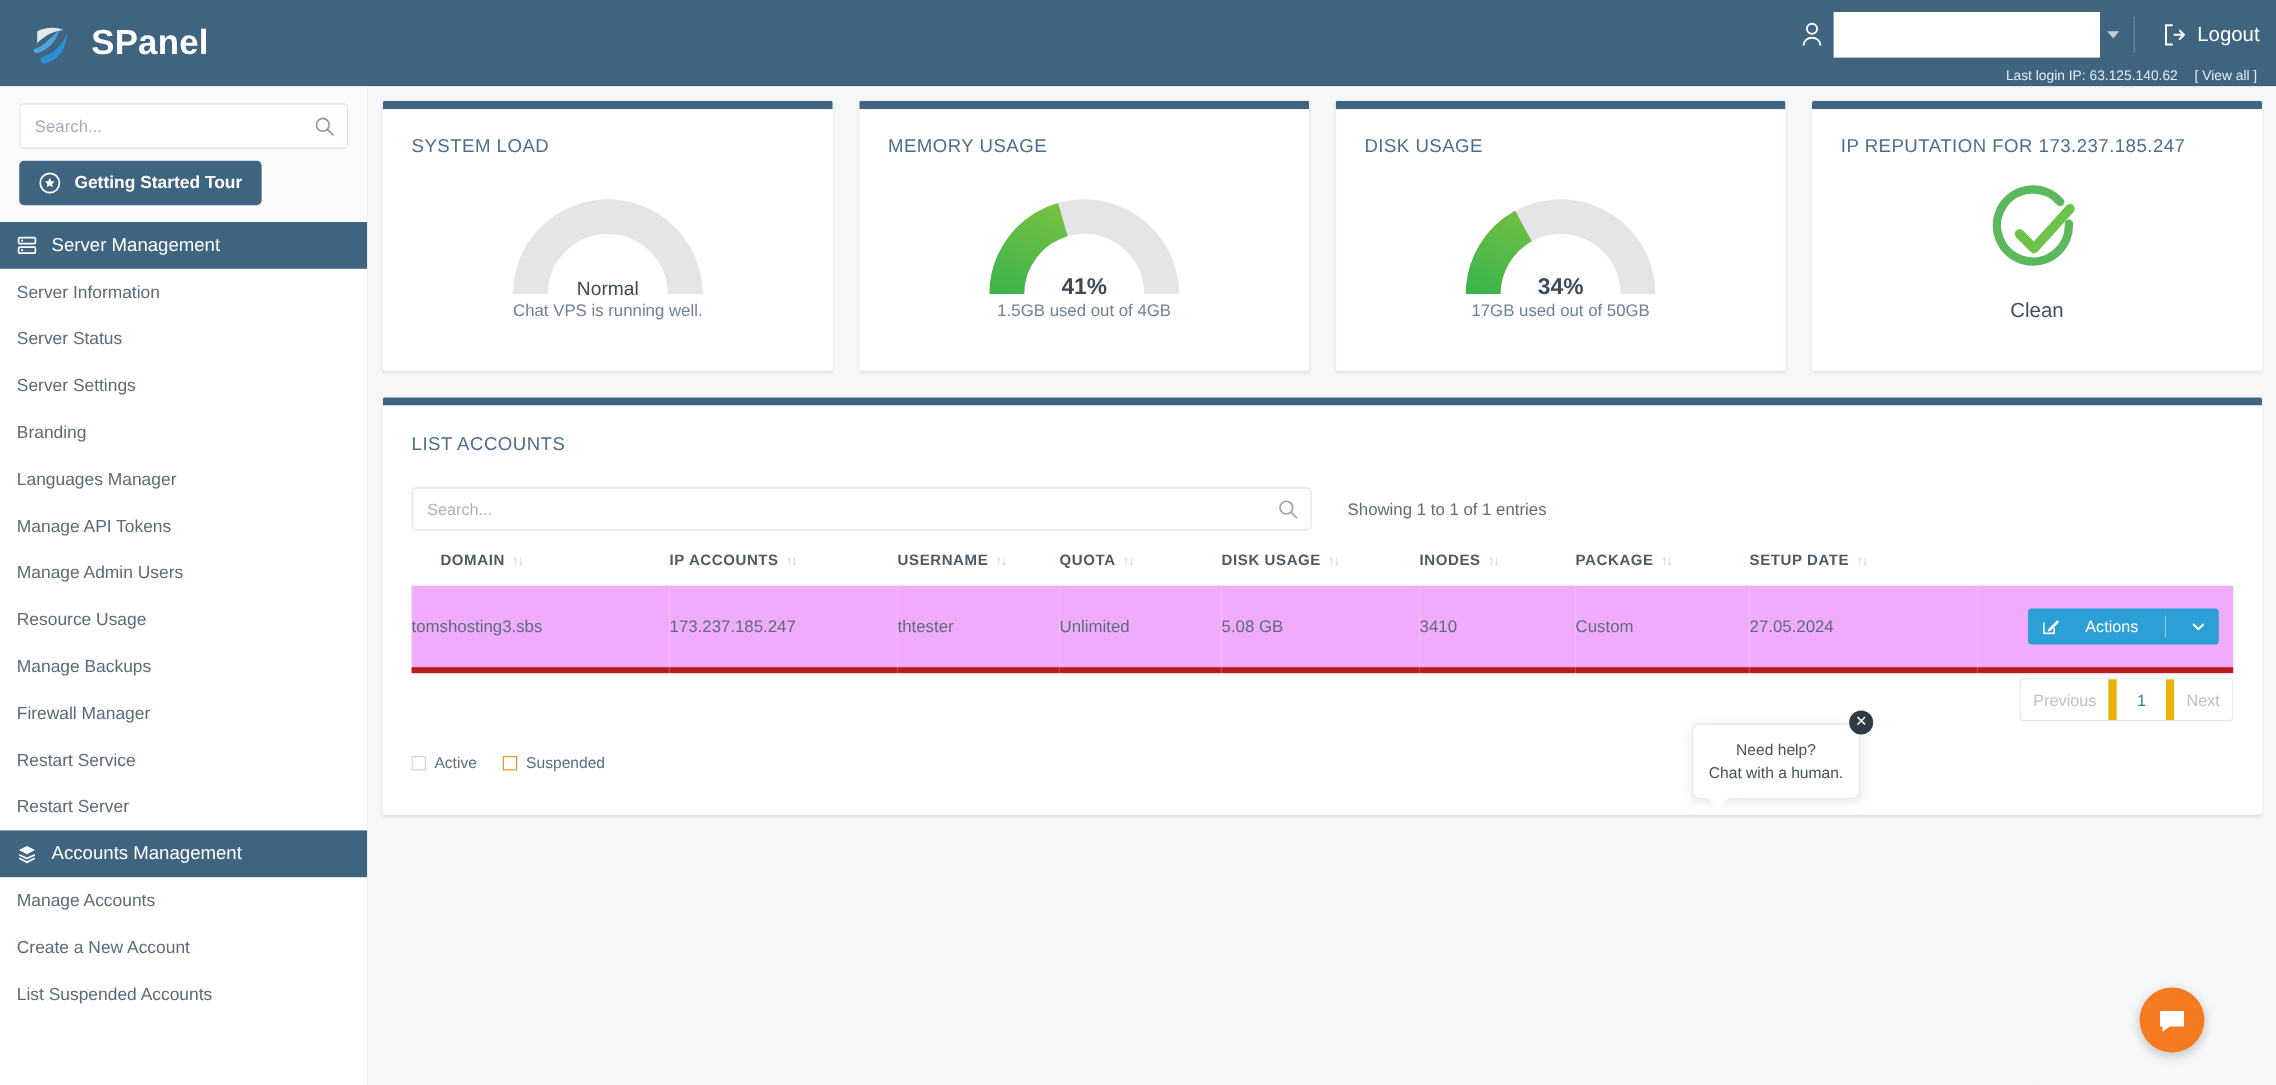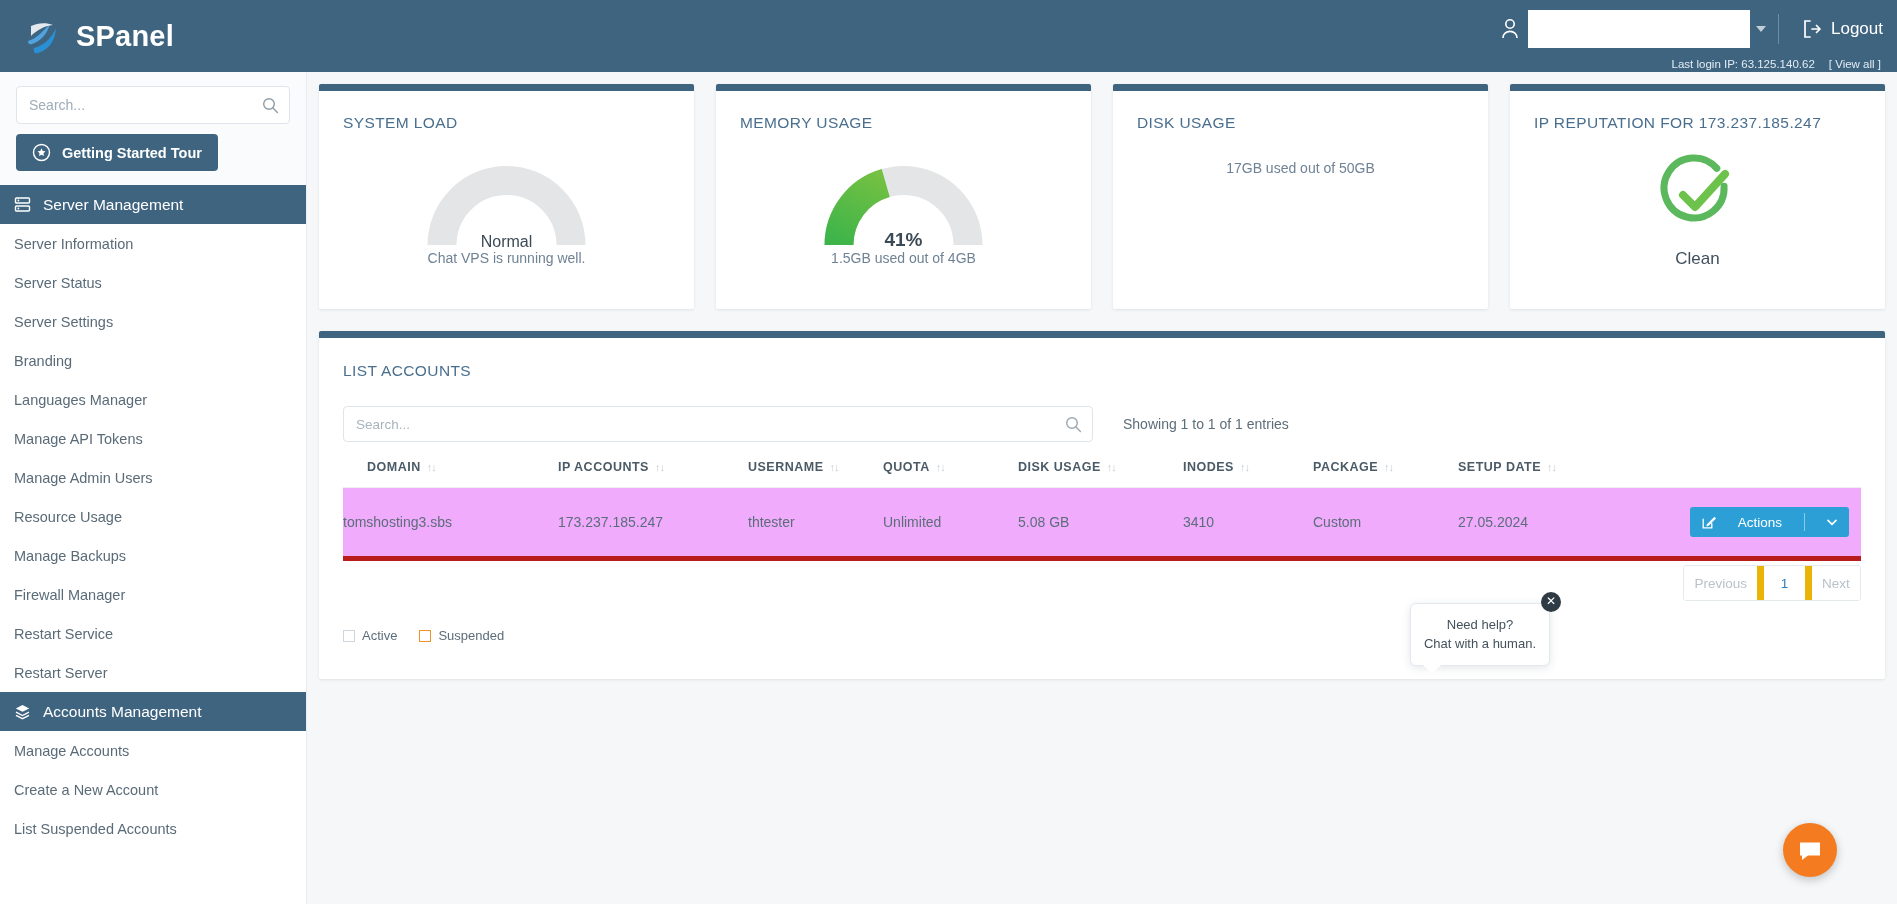--- a/index.html
+++ b/index.html
@@ -385,20 +385,35 @@
             <div class="gauge-big">41%</div>
           </div>
         </div>
         <div class="gauge-sub">1.5GB used out of 4GB</div>
       </div>
     </div>
 
     <div class="card">
       <div class="card-title">DISK USAGE</div>
       <div class="gauge-area">
+        <div class="gauge">
+          <svg width="165" height="90" viewBox="0 0 165 90">
+            <defs>
+              <linearGradient id="gradDisk" x1="0" y1="1" x2="1" y2="0">
+                <stop offset="0%" stop-color="#3cb44a"></stop>
+                <stop offset="100%" stop-color="#8cc63f"></stop>
+              </linearGradient>
+            </defs>
+            <path d="M18 88 A64.5 64.5 0 0 1 147 88" fill="none" stroke="#e3e5e6" stroke-width="29"></path>
+            <path id="diskArc" d="M18 88 A64.5 64.5 0 0 1 147 88" fill="none" stroke="url(#gradDisk)" stroke-width="29" style="stroke-dasharray: 202.617; stroke-dashoffset: 133.727;"></path>
+          </svg>
+          <div class="gauge-center">
+            <div class="gauge-big">34%</div>
+          </div>
+        </div>
         <div class="gauge-sub">17GB used out of 50GB</div>
       </div>
     </div>
 
     <div class="card">
       <div class="card-title">IP REPUTATION FOR 173.237.185.247</div>
       <div class="rep-area">
         <svg width="86" height="86" viewBox="0 0 86 86">
           <path d="M66 21 A30 30 0 1 0 70 40" fill="none" stroke="#5cb85c" stroke-width="7" stroke-linecap="round" transform="rotate(-10 43 43)"></path>
           <path d="M28 44 L40 56 L70 23" fill="none" stroke="#6cc24a" stroke-width="8" stroke-linecap="round" stroke-linejoin="round"></path>

